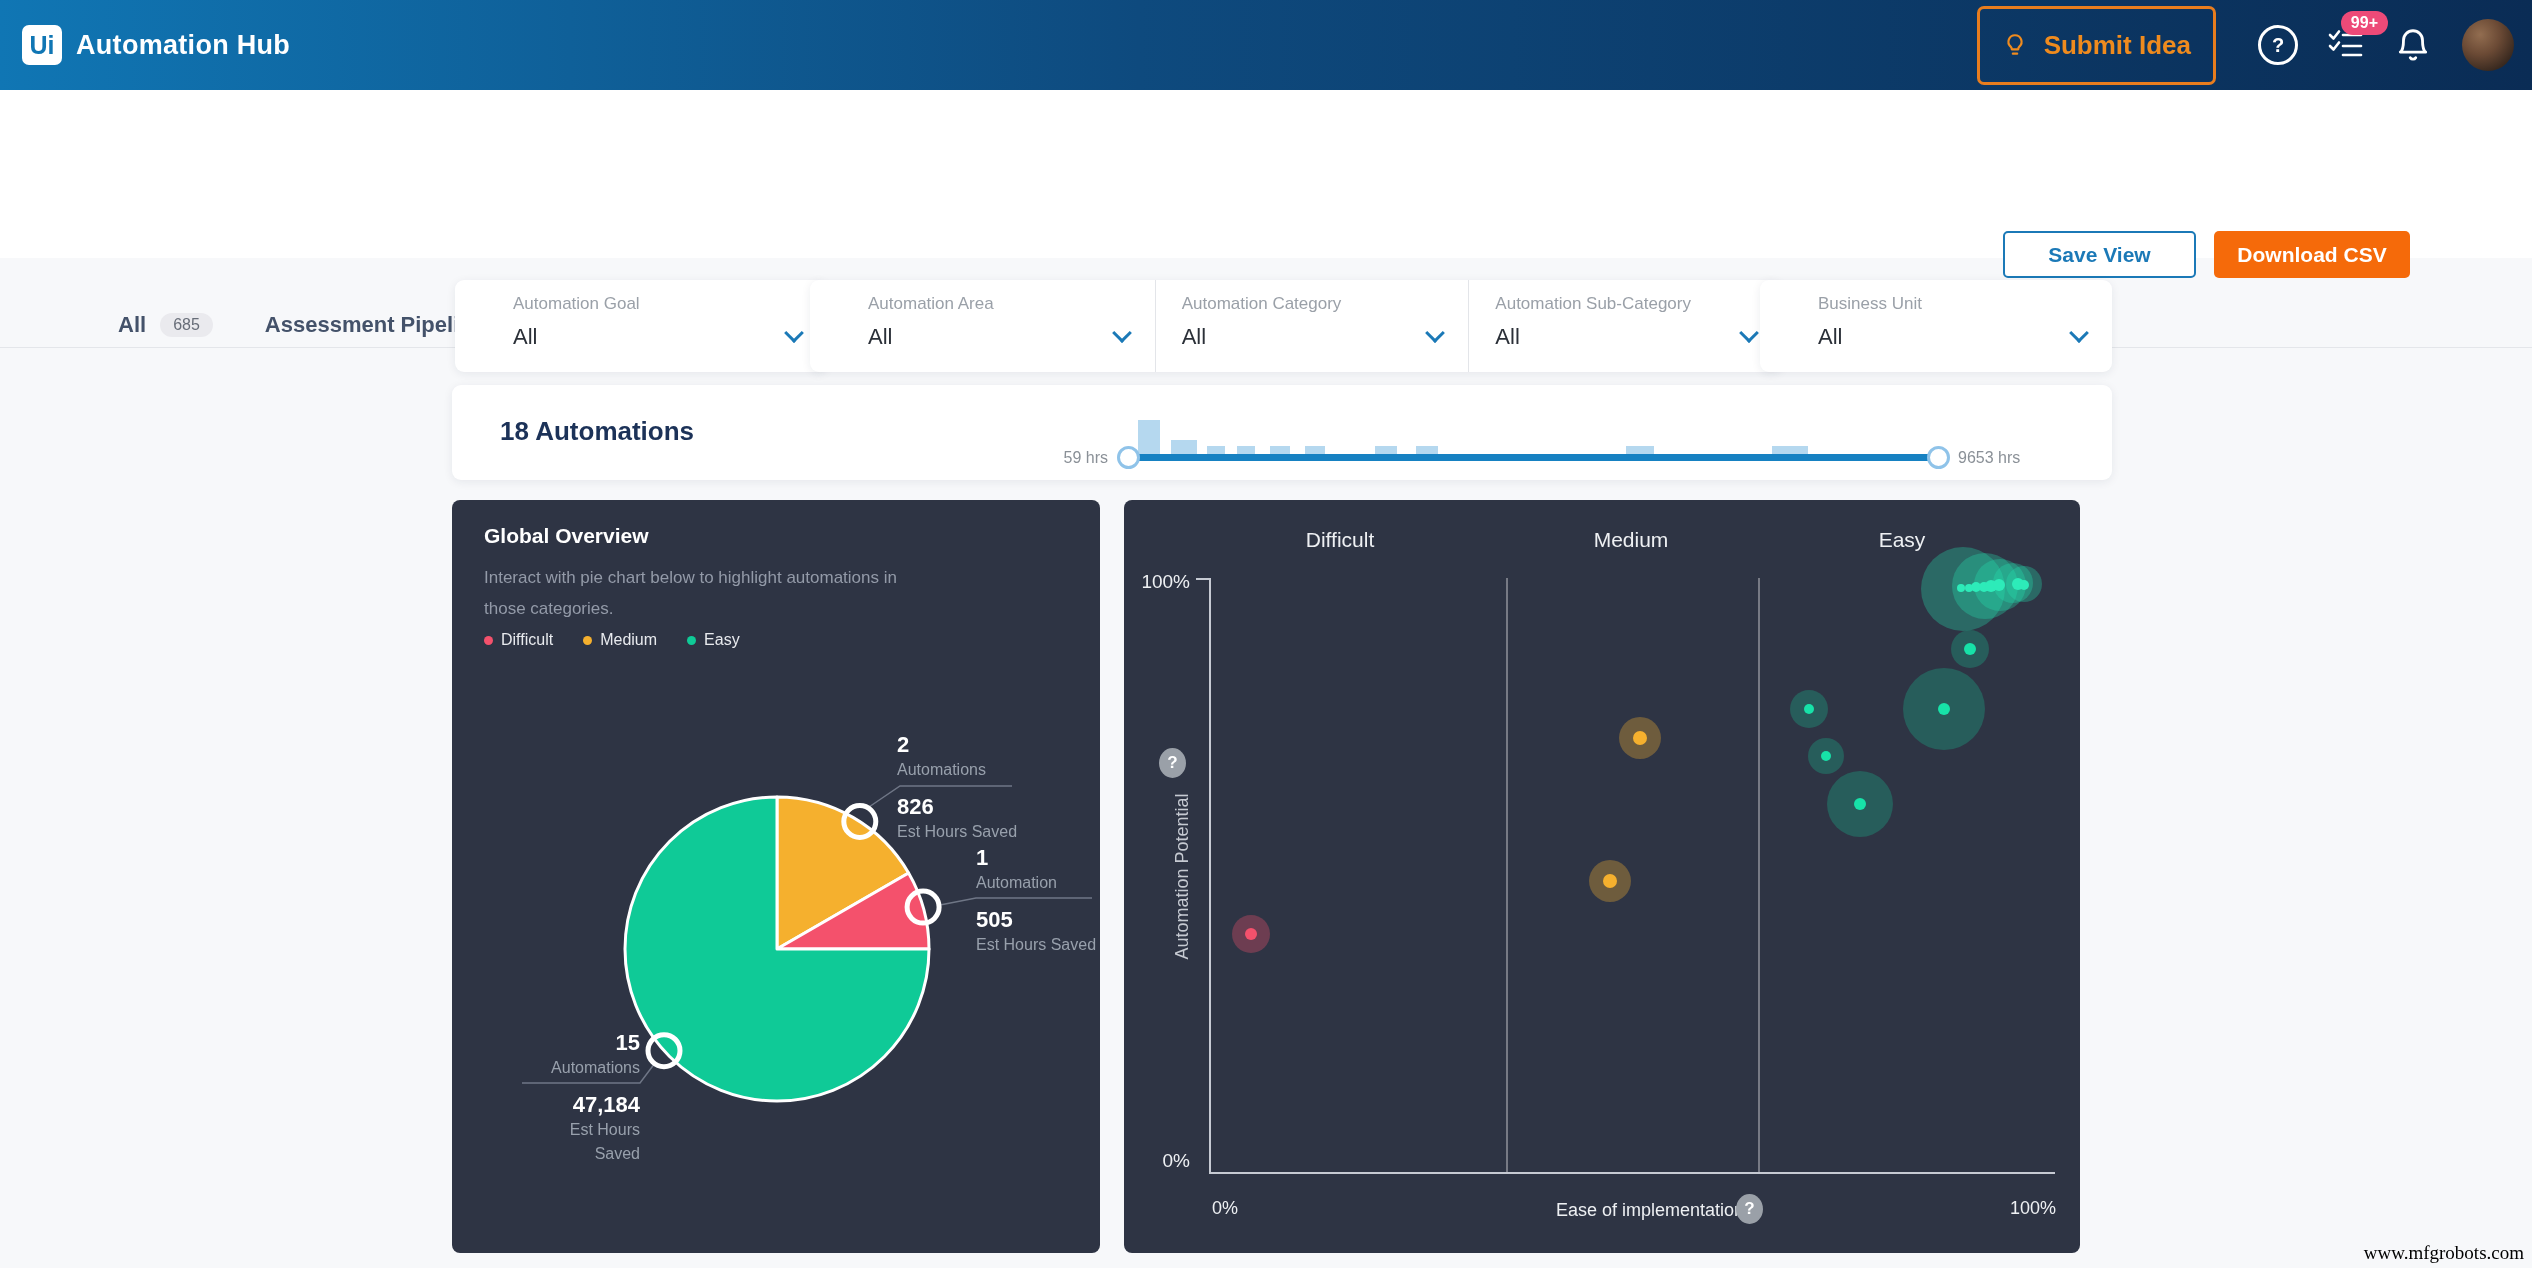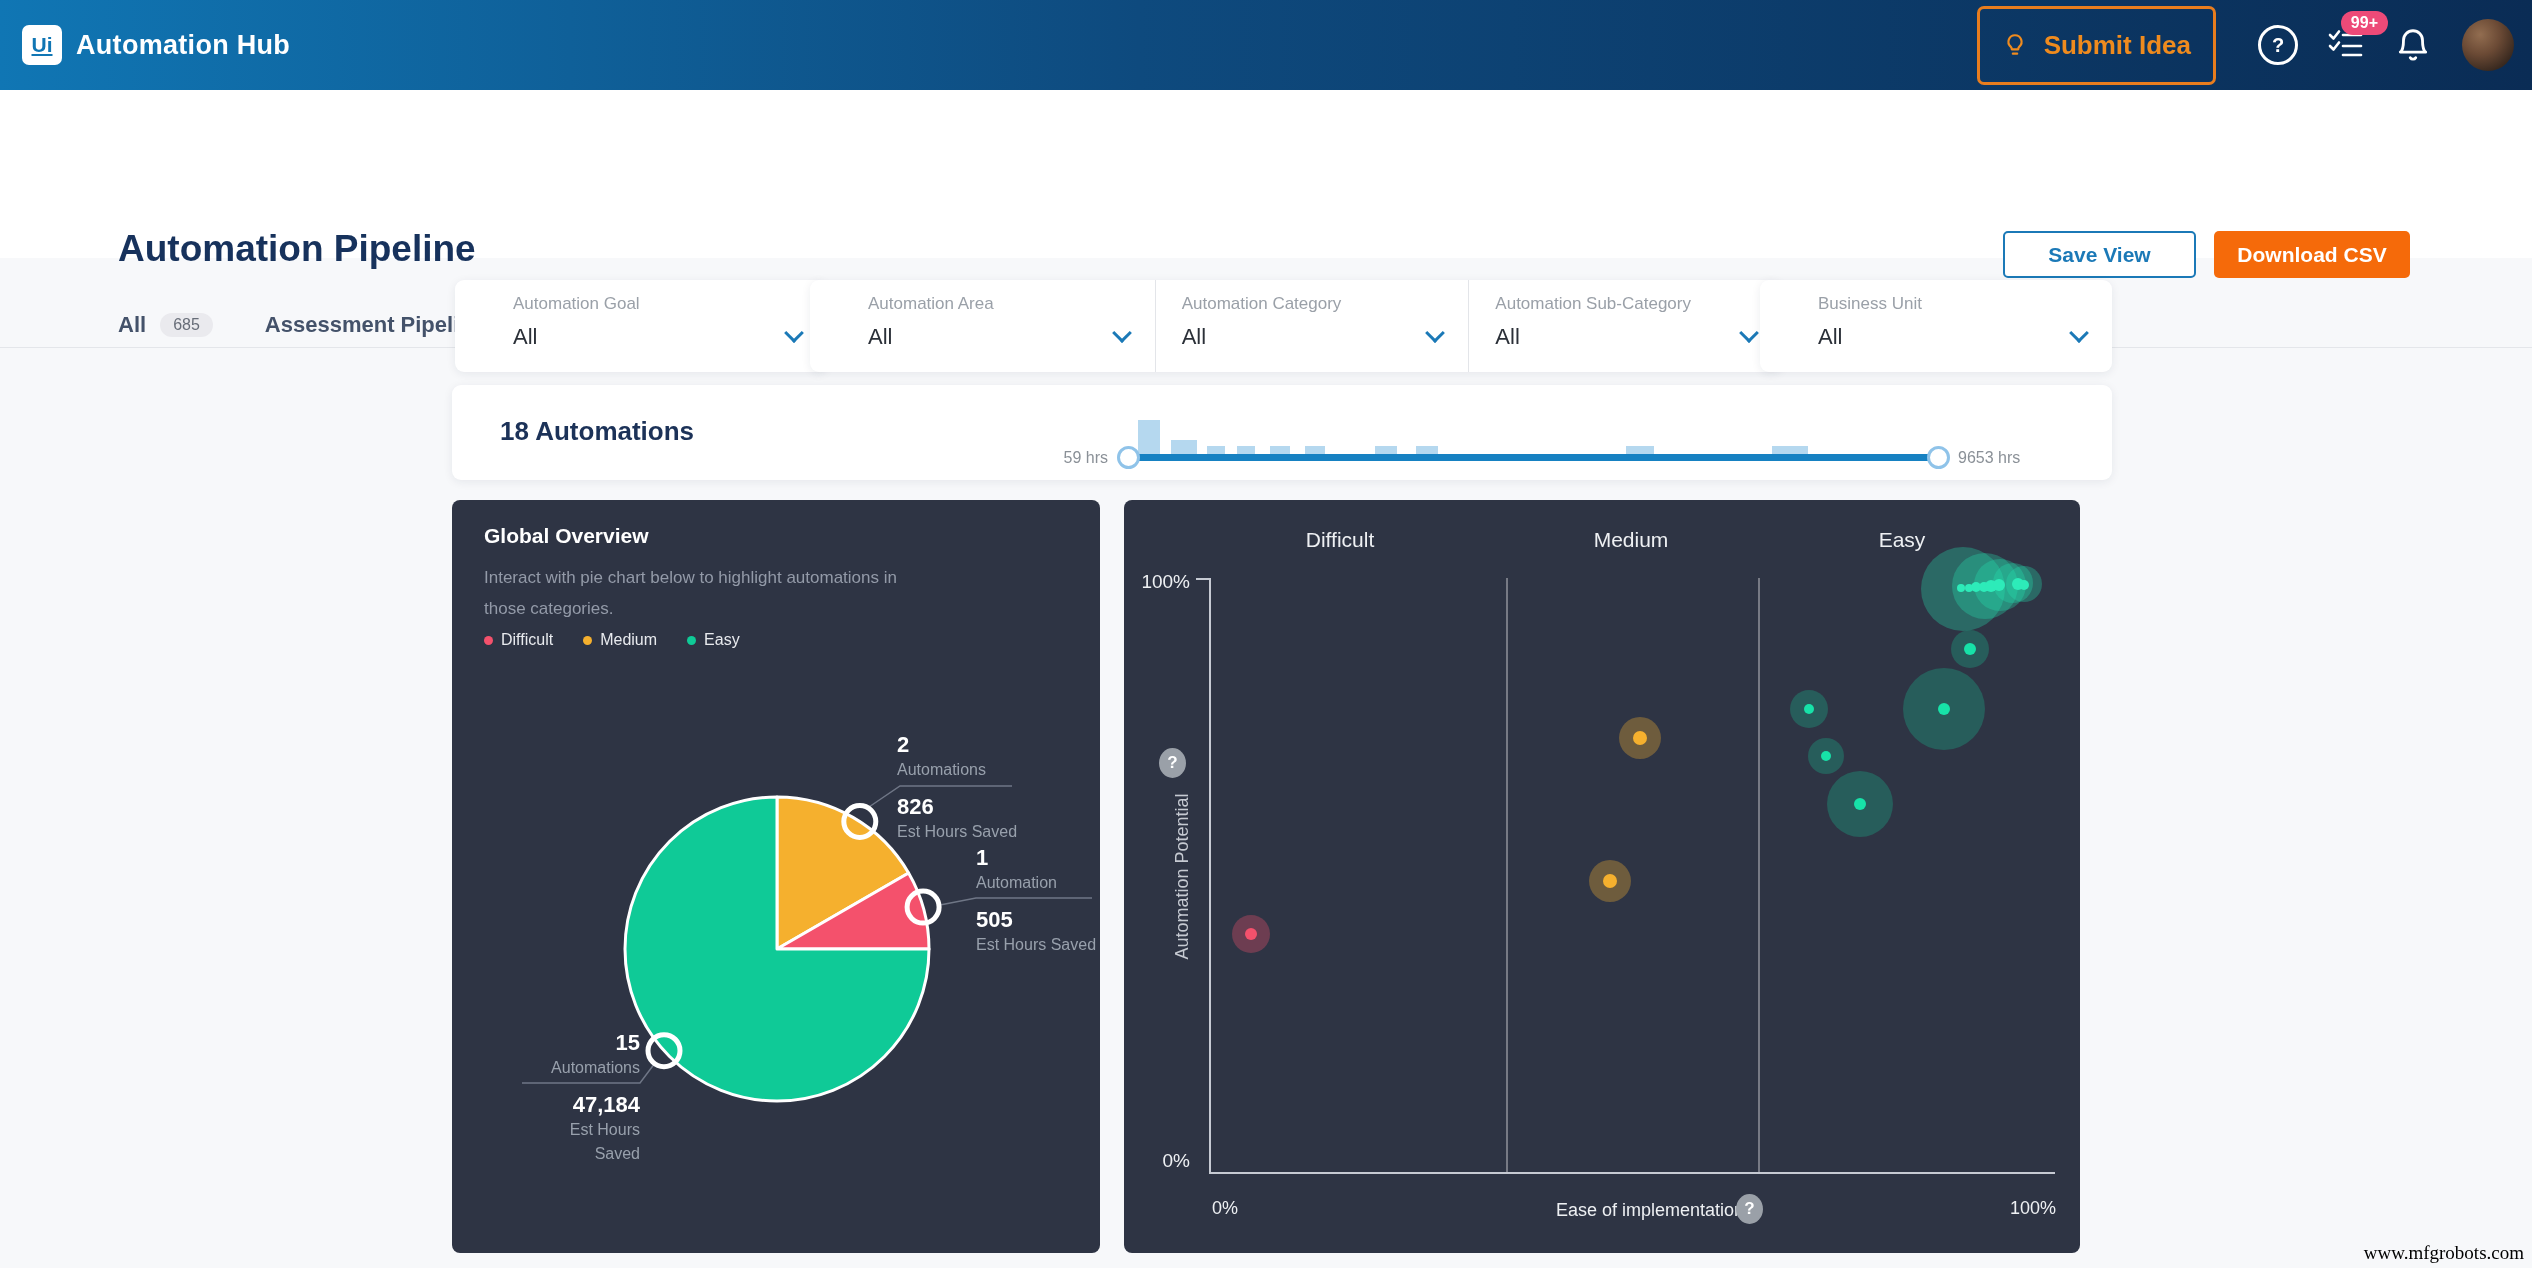--- a/index.html
+++ b/index.html
@@ -5,21 +5,21 @@
   html,body{margin:0;padding:0;background:#fff;}
   .page{position:relative;width:2532px;height:1268px;overflow:hidden;
         font-family:"Liberation Sans",sans-serif;background:#f7f8fa;}
 
   
   .navbar{position:absolute;top:0;left:0;width:2532px;height:90px;
           background:linear-gradient(90deg,#1076b4 0%,#0e4a7e 45%,#0a2c55 100%);
           display:flex;align-items:center;}
   .brand{display:flex;align-items:center;gap:14px;margin-left:22px;cursor:pointer;}
   .logo-sq{width:40px;height:40px;background:#fff;border-radius:7px;display:flex;
-           align-items:center;justify-content:center;font-weight:700;font-size:21px;color:#1076b4;text-decoration:underline;}
+           align-items:center;justify-content:center;font-weight:700;font-size:25px;color:#1076b4;}
   .brand-text{color:#fff;font-size:27px;font-weight:700;letter-spacing:.3px;}
   .nav-menu{display:flex;align-items:center;gap:52px;margin-left:60px;}
   .nav-item{display:flex;align-items:center;color:#fff;font-size:21px;font-weight:600;cursor:pointer;}
   .caret{width:9px;height:9px;border-right:2.5px solid #fff;border-bottom:2.5px solid #fff;
          transform:rotate(45deg);margin-left:10px;margin-top:-5px;}
   .nav-right{position:absolute;right:18px;top:0;height:90px;display:flex;align-items:center;gap:30px;}
   .submit-btn{display:flex;align-items:center;gap:16px;background:transparent;border:3px solid #e87d1e;
               border-radius:7px;color:#ef8b1e;font-size:26px;font-weight:600;padding:21px 22px;cursor:pointer;
               font-family:"Liberation Sans",sans-serif;margin-right:12px;}
   .help-circ{width:34px;height:34px;border:3px solid #fff;border-radius:50%;color:#fff;font-size:20px;
@@ -131,21 +131,20 @@
       </div>
       <svg width="38" height="38" viewBox="0 0 24 24" fill="none" stroke="#fff" stroke-width="1.8" stroke-linecap="round" stroke-linejoin="round" style="cursor:pointer;">
         <path d="M18 9a6 6 0 0 0-12 0c0 6.5-2 7.5-2 7.5h16s-2-1-2-7.5"></path>
         <path d="M10.3 20a2 2 0 0 0 3.4 0"></path>
       </svg>
       <div class="avatar"></div>
     </div>
   </header>
 
   <div class="head-white">
-    <div class="page-title">Automation Pipeline</div>
     <button class="btn-outline">Save View</button>
     <button class="btn-orange">Download CSV</button>
     <div class="tabs">
         <div class="tab">
           <span class="t-label">All</span>
           <span class="t-badge">685</span>
         </div>
         <div class="tab">
           <span class="t-label">Assessment Pipeline</span>
           <span class="t-badge">10</span>

